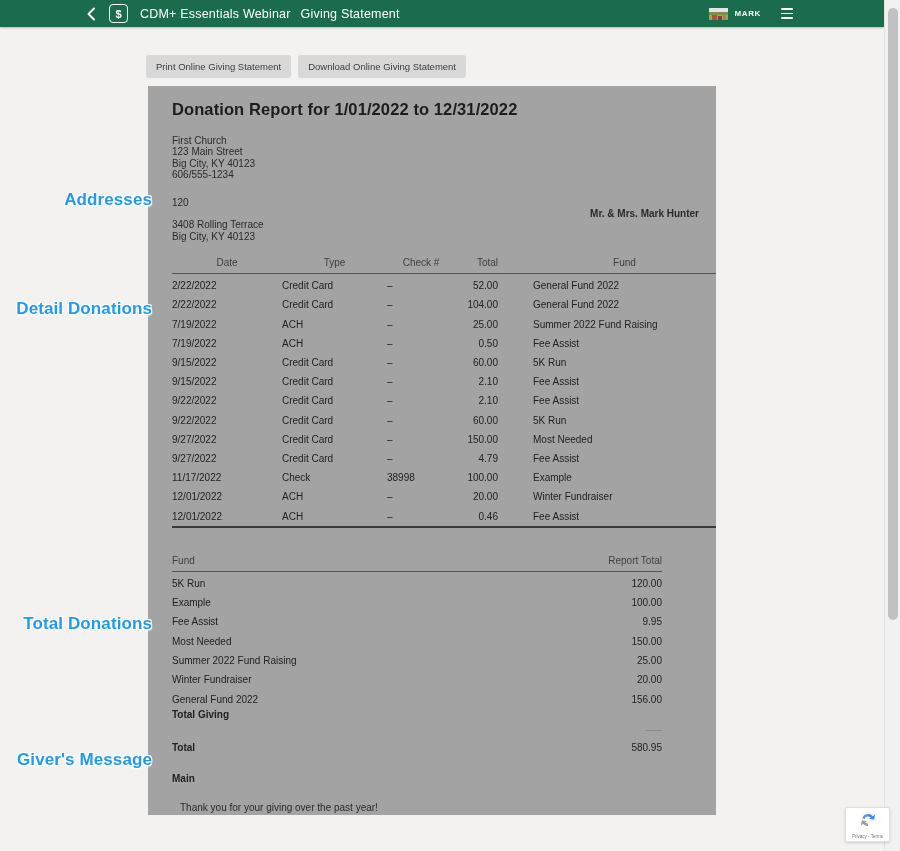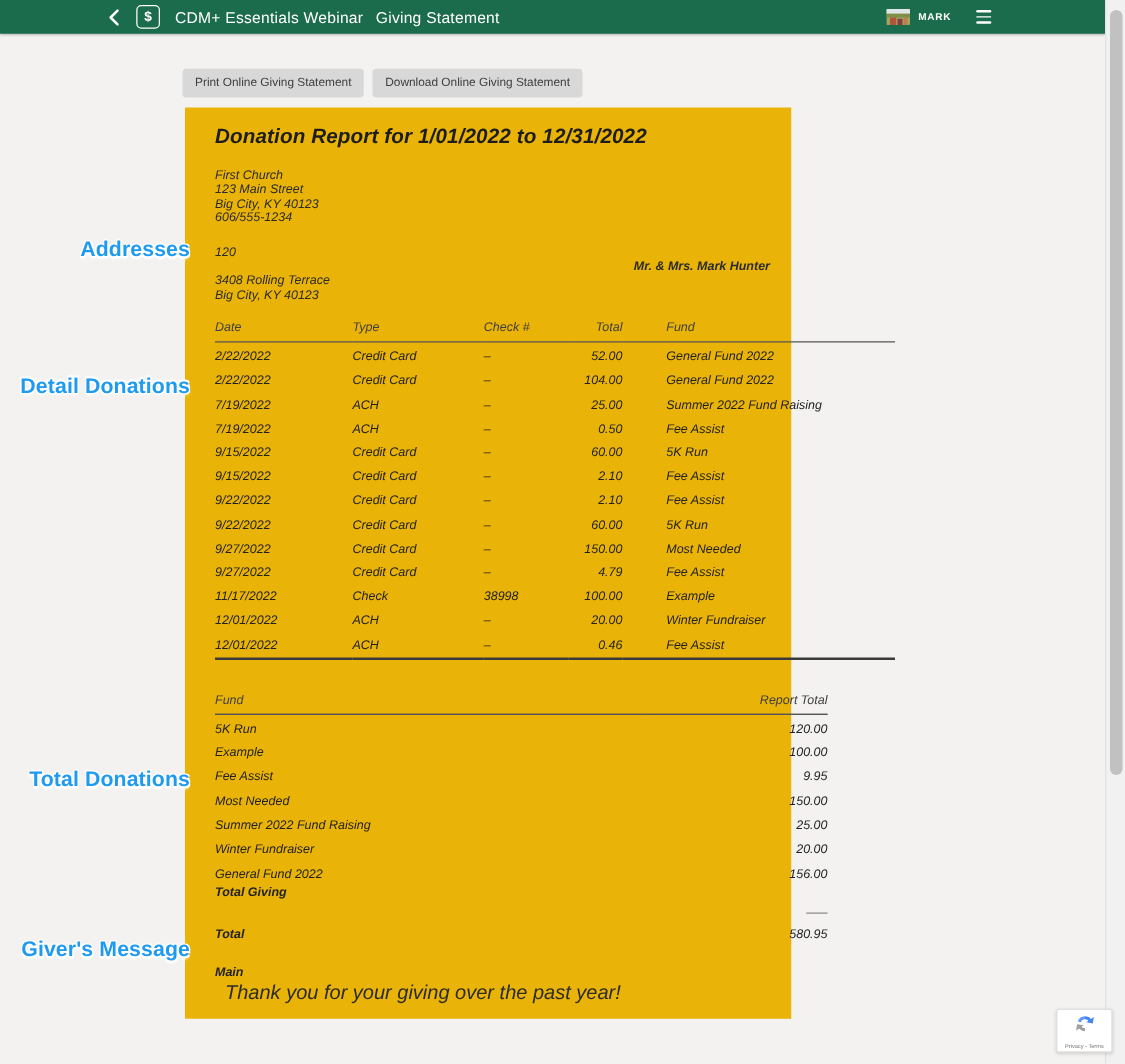--- a/index.html
+++ b/index.html
@@ -47,37 +47,36 @@
   
   .toolbar { position:absolute; left:146px; top:55px; display:flex; gap:7px; }
   .gbtn {
     background:#d8d8d8; border:none; border-radius:3px;
     font-family:inherit; font-size:9.5px; color:#3d3d3d;
     padding:6px 10px; cursor:pointer; white-space:nowrap;
   }
 
   
   .document {
-    position:absolute; left:148px; top:86px; width:485px; height:729px;
-    background:#eab308;
-    font-style:italic;
+    position:absolute; left:148px; top:86px; width:568px; height:729px;
+    background:#a3a3a3;
   }
   .doc-inner { padding:14px 17px 0 24px; }
   .doc-title { font-size:16.5px; font-weight:bold; color:#1d1d1d; letter-spacing:.1px; }
   .doc-generated { margin-top:10px; font-size:10.5px; color:#333; }
   .addr-block { margin-top:16px; font-size:10px; line-height:11.4px; color:#2b2b2b; }
   .addr-block div { margin-bottom:0; }
   .giver-block { margin-top:16px; font-size:10px; line-height:11.4px; color:#2b2b2b; }
   .giver-name { font-weight:bold;text-align:right; }
 
   
   table { border-collapse:collapse; }
   .detail-table { width:544px; margin-top:15px; font-size:10px; }
   .detail-table th {
-    text-align:left; font-weight:400; color:#3f3f3f;
+    text-align:center; font-weight:400; color:#3f3f3f;
     padding:0 0 5px 0; border-bottom:1px solid #555;
   }
   .detail-table td { padding:4.1px 0; color:#222; }
   .detail-table th:nth-child(1){ width:110px; }
   .detail-table th:nth-child(2){ width:105px; }
   .detail-table th:nth-child(3){ width:68px; }
   .detail-table th:nth-child(4){ width:43px; text-align:right; }
   .detail-table th:nth-child(5){ padding-left:35px; }
   .detail-table td:nth-child(4){ text-align:right; }
   .detail-table td:nth-child(5){ padding-left:35px; }
@@ -98,21 +97,21 @@
   
   .total-giving { font-size:10px; font-weight:bold; color:#222; }
   .total-rule { margin-top:10px; width:490px; }
   .total-rule i { display:block; margin-left:473px; width:17px; border-top:1px solid #8a8a8a; }
   .total-row { margin-top:11px; width:490px; display:flex; justify-content:space-between; font-size:10px; }
   .total-row .lbl { font-weight:bold; color:#222; }
   .total-row .val { color:#222; }
 
   
   .memo-label { margin-top:20px; font-size:10px; font-weight:bold; color:#222; }
-  .memo-text { margin-top:2px; margin-left:8px; font-size:16px; color:#2b2b2b; }
+  .memo-text { margin-top:18px; margin-left:8px; font-size:10px; color:#2b2b2b; }
 
   
   .annotation {
     position:absolute; left:0; width:152px; text-align:right;
     font-size:17px; font-weight:bold; color:#1e9af0; letter-spacing:.1px;
     text-shadow:-1px -1px 0 #fff, 1px -1px 0 #fff, -1px 1px 0 #fff, 1px 1px 0 #fff, 0 2px 2px #fff;
     white-space:nowrap;
   }
   .anno-addresses { top:190px; }
   .anno-detail { top:299px; }

